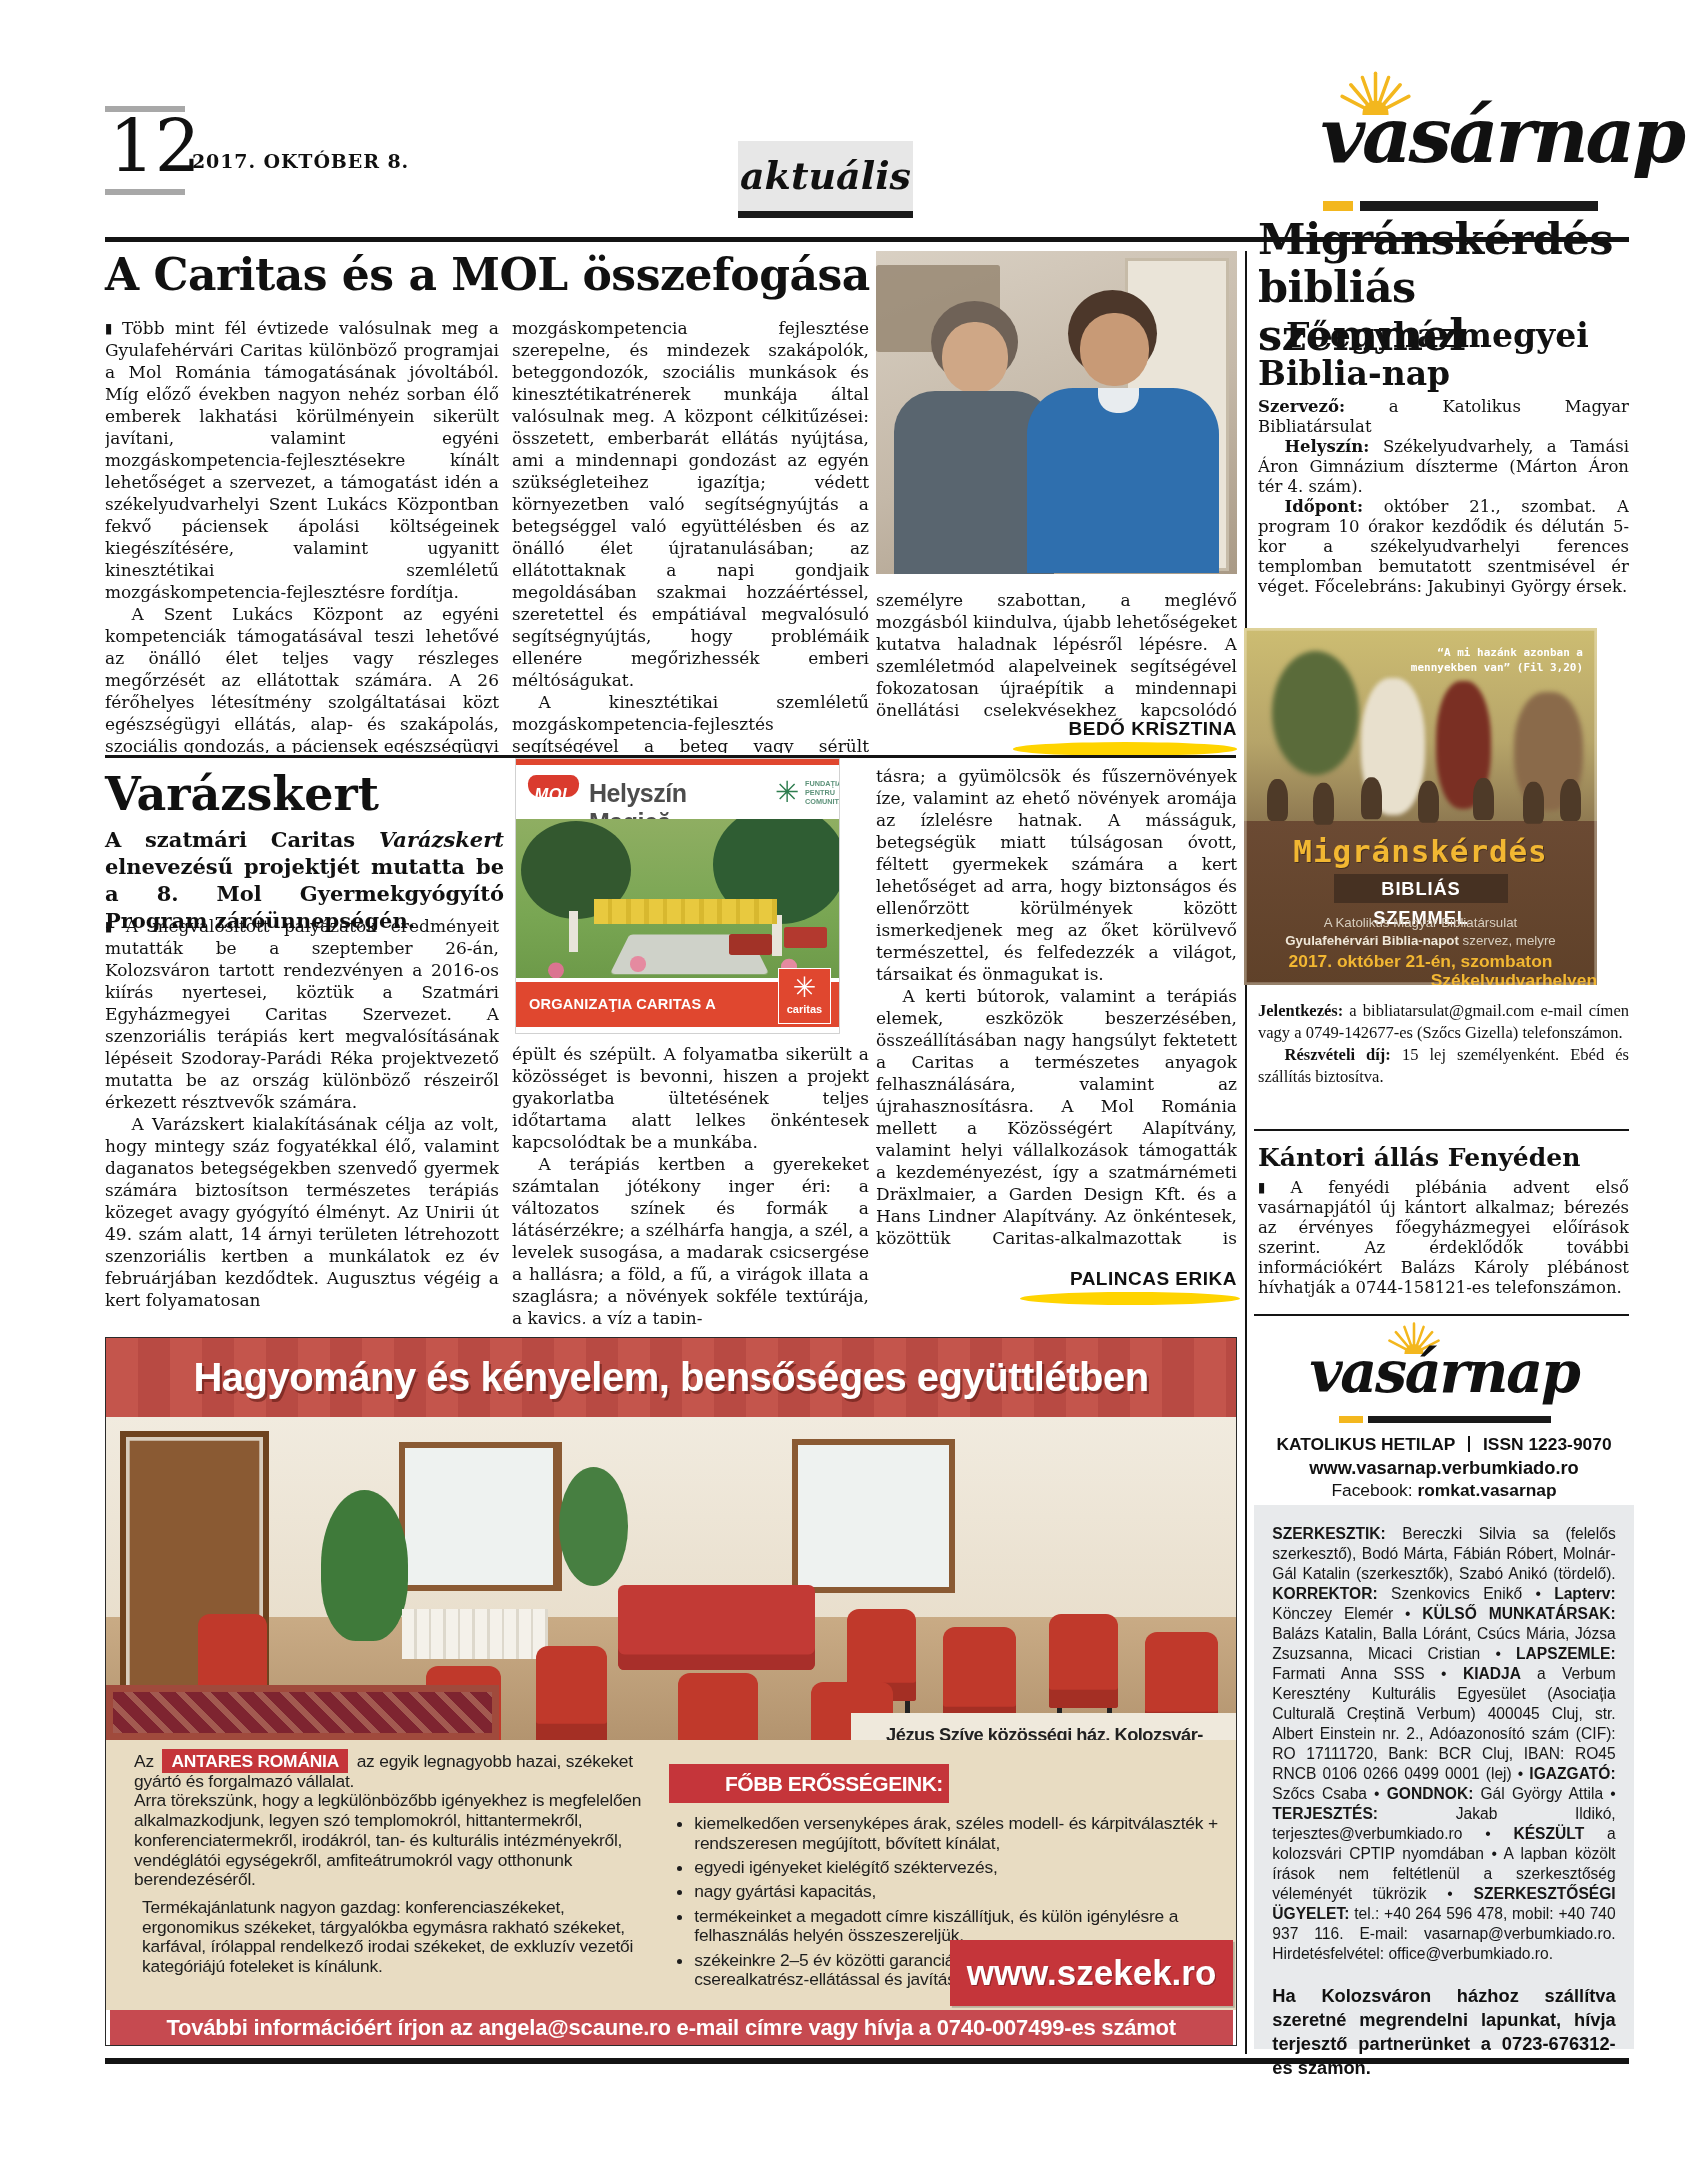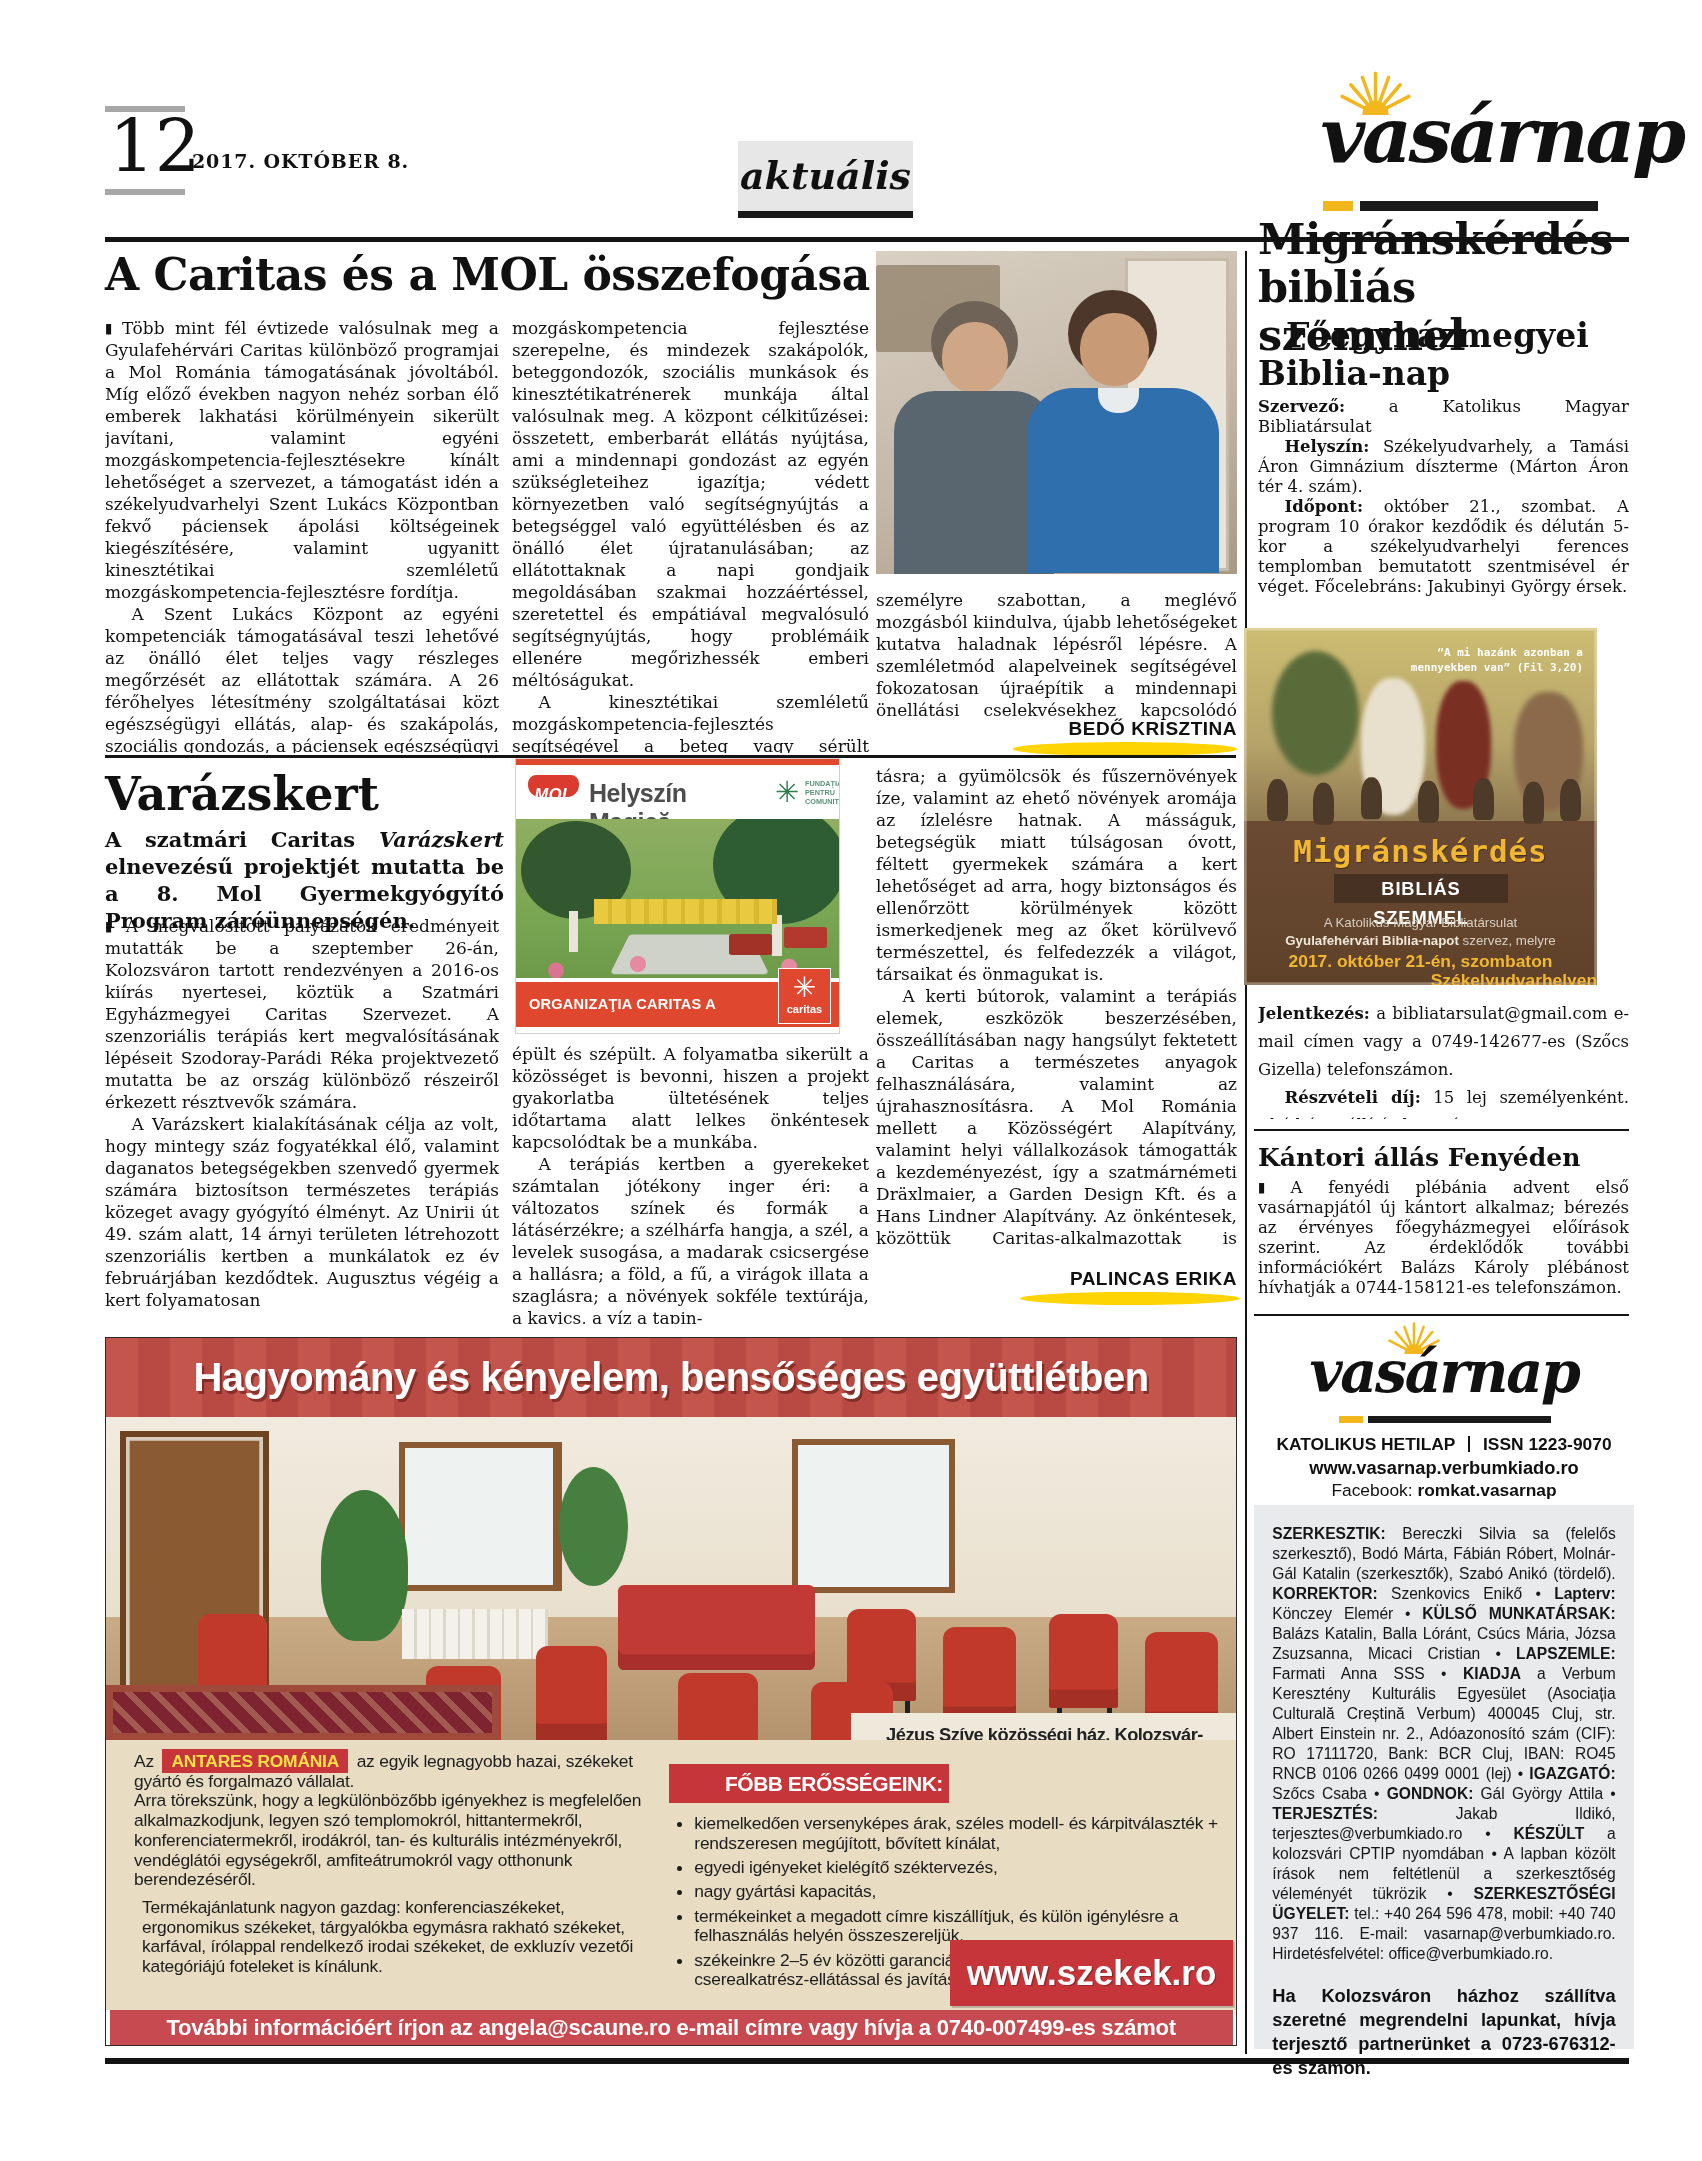--- a/index.html
+++ b/index.html
@@ -171,21 +171,21 @@
       <div class="abs" style="left:0;top:268px;width:393px;height:55px;background:#7e2430;border:7.3px solid #a04a3c;box-sizing:border-box;background-image:repeating-linear-gradient(45deg,rgba(230,190,140,.35) 0 6.4px,transparent 6.4px 18.3px);"></div>
     </div>
     <div class="abs" style="left:745px;top:375px;width:387px;height:43px;background:#efe9dc;text-align:center;">
       <span class="sans b" style="font-size:18.3px;line-height:43px;color:#222;letter-spacing:-0.5px;">Jézus Szíve közösségi ház, Kolozsvár-Kerekdomb</span>
     </div>
     <div class="abs" style="left:0;top:402px;width:1130px;height:270px;background:#e8dcc2;"></div>
 
     <div class="abs sans" style="left:28px;top:414px;width:535px;font-size:17.4px;line-height:19.7px;letter-spacing:-0.2px;color:#1d1d1d;">
       <p style="margin:0 0 0 0;">
         <span>Az</span>
-        <span class="b" style="background:#c5353a;color:#fde047;padding:1.8px 9.2px;margin:0 3.7px;">ANTARES ROMÁNIA</span>
+        <span class="b" style="background:#c5353a;color:#ffffff;padding:1.8px 9.2px;margin:0 3.7px;">ANTARES ROMÁNIA</span>
         <span> az egyik legnagyobb hazai, székeket gyártó és forgalmazó vállalat.</span>
       </p>
       <p style="margin:0;">Arra törekszünk, hogy a legkülönbözőbb igényekhez is megfelelően alkalmazkodjunk, legyen szó templomokról, hittantermekről, konferenciatermekről, irodákról, tan- és kulturális intézményekről, vendéglátói egységekről, amfiteátrumokról vagy otthonunk berendezéséről.</p>
       <p style="margin:8px;">Termékajánlatunk nagyon gazdag: konferenciaszékeket, ergonomikus székeket, tárgyalókba egymásra rakható székeket, karfával, írólappal rendelkező irodai székeket, de exkluzív vezetői kategóriájú foteleket is kínálunk.</p>
     </div>
 
     <div class="abs" style="left:563px;top:426px;width:236px;height:39px;background:#c5353a;padding-left:44px;">
       <span class="sans b" style="color:#fff;font-size:21px;line-height:39px;padding-left:12px;letter-spacing:-0.5px;">FŐBB ERŐSSÉGEINK:</span>
     </div>
     <ul class="abs bullets sans" style="left:570px;top:476px;width:556px;font-size:17.4px;line-height:19.7px;letter-spacing:-0.2px;color:#1d1d1d;">
@@ -231,21 +231,21 @@
       <span class="sans b" style="color:#fff;font-size:18.3px;line-height:29px;letter-spacing:0.9px;">BIBLIÁS SZEMMEL</span>
     </div>
     <div class="abs sans" style="left:0;top:287px;width:353px;text-align:center;font-size:13.3px;color:#d8cfc0;">A Katolikus Magyar Bibliatársulat</div>
     <div class="abs sans" style="left:0;top:305px;width:353px;text-align:center;font-size:13.3px;color:#d8cfc0;">
       <span class="b" style="color:#efe7d8;">Gyulafehérvári Biblia-napot</span><span> szervez, melyre</span>
     </div>
     <div class="abs sans b" style="left:0;top:323px;width:353px;text-align:center;font-size:17.4px;color:#f2b732;">2017. október 21-én, szombaton</div>
     <div class="abs sans b" style="left:0;top:342px;width:353px;text-align:right;font-size:17.4px;color:#f2b732;">Székelyudvarhelyen</div>
   </div>
 
-  <div class="abs col pairs" style="left:1258px;top:1000px;width:371px;height:119px;font-size:16.5px;line-height:28px;">
+  <div class="abs col pairs" style="left:1258px;top:1000px;width:371px;height:119px;font-size:16.5px;line-height:22px;font-family:Liberation Serif, serif;">
       <p><b>Jelentkezés:</b> a bibliatarsulat@gmail.com e-mail címen vagy a 0749-142677-es (Szőcs Gizella) telefonszámon.</p>
       <p><b>Részvételi díj:</b> 15 lej személyenként. Ebéd és szállítás biztosítva.</p>
     </div>
 
   <div class="abs rule" style="left:1254px;top:1129px;width:375px;height:2.3px;"></div>
 
   <h3 class="abs serif" style="left:1258px;top:1143px;font-size:25px;font-weight:700;">Kántori állás Fenyéden</h3>
   <div class="abs col" style="left:1258px;top:1177px;width:371px;height:128px;font-size:16.5px;line-height:20px;">
     <p class="lead-mark">A fenyédi plébánia advent első vasárnapjától új kántort alkalmaz; bérezés az érvényes főegyházmegyei előírások szerint. Az érdeklődők további információkért Balázs Károly plébánost hívhatják a 0744-158121-es telefonszámon.</p>
   </div>

